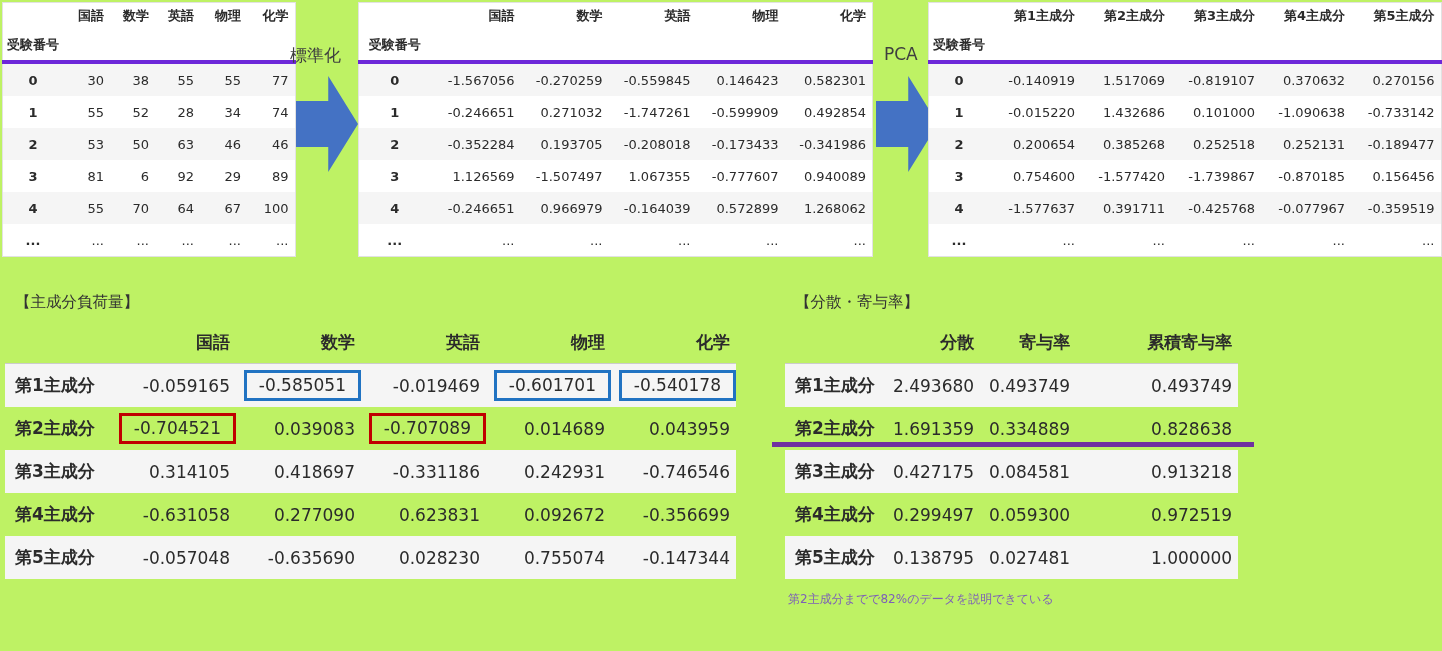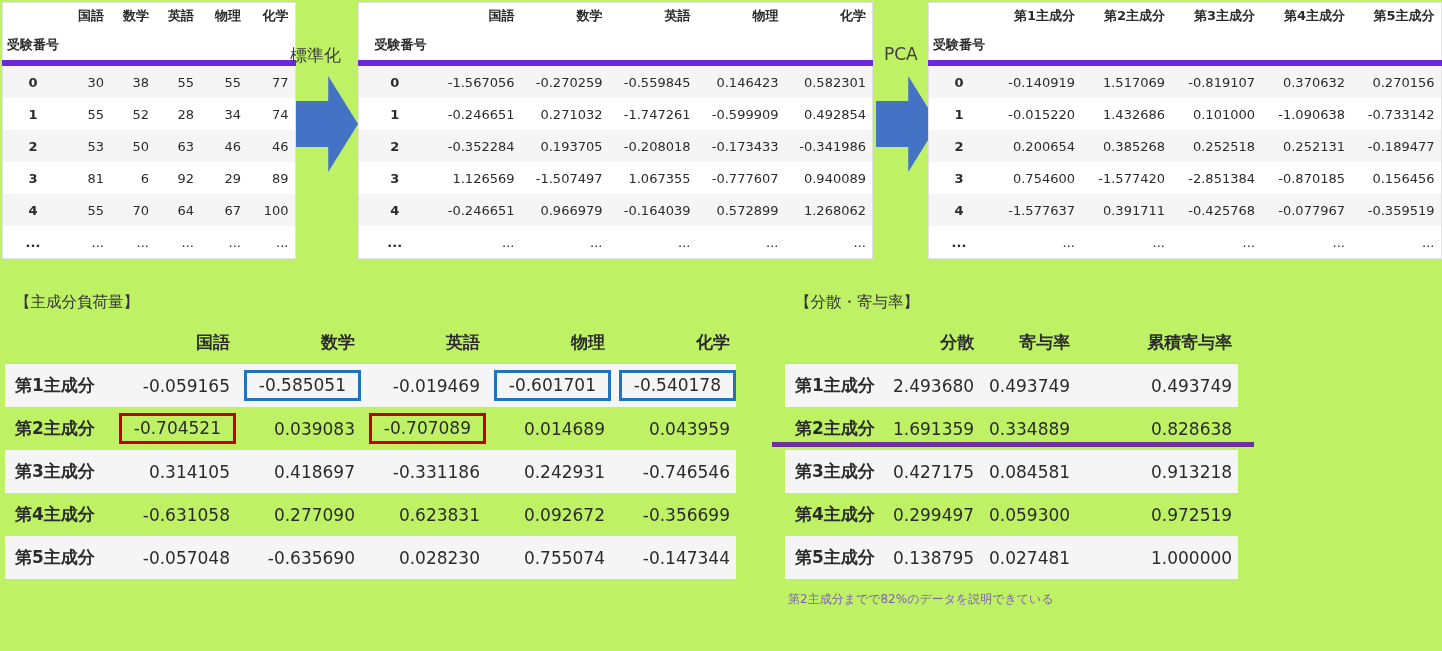--- a/index.html
+++ b/index.html
@@ -5,21 +5,21 @@
   html,body { margin:0; padding:0; background:#ffffff; }
   body { font-family:"DejaVu Sans", sans-serif; color:#262626; }
   .canvas { position:relative; width:1442px; height:651px; background:#bef264; overflow:hidden; }
 
   
   table.ptable { border-collapse:collapse; table-layout:fixed; font-size:13px; color:#2b2b2b; }
   table.ptable.bordered { border:1px solid #e2e2e2; background:#ffffff; }
   .ptable th, .ptable td { padding:0 6px 0 4px; overflow:hidden; white-space:nowrap; }
   .ptable tr.cols th { font-weight:bold; text-align:right; height:26px; vertical-align:middle; }
   .ptable tr.cols.solo th { height:42px; border-bottom:1px solid #cccccc; }
-  .ptable tr.idxrow th { font-weight:bold; text-align:right; height:31px; vertical-align:middle; border-bottom:6px solid #6d28d9; }
+  .ptable tr.idxrow th { font-weight:bold; text-align:center; height:31px; vertical-align:middle; border-bottom:4px solid #6d28d9; }
   .ptable tbody td { text-align:right; height:32px; vertical-align:middle; }
   .ptable tbody td.idx { font-weight:bold; text-align:center; }
   .ptable tbody tr.stripe { background:#f5f5f5; }
 
   
   table.big { font-size:17px; }
   table.big tbody td { height:43px; }
   table.big tbody td.idx { text-align:left; padding-left:10px; }
   table.big td.hascell { padding-right:0; }
   .hlbox { display:inline-block; border:3px solid; padding:1px 12px; line-height:1.35; }
@@ -279,21 +279,21 @@
             <td>0.200654</td>
             <td>0.385268</td>
             <td>0.252518</td>
             <td>0.252131</td>
             <td>-0.189477</td>
           </tr>
           <tr>
             <td class="idx">3</td>
             <td>0.754600</td>
             <td>-1.577420</td>
-            <td>-2.851384</td>
+            <td>-1.739867</td>
             <td>-0.870185</td>
             <td>0.156456</td>
           </tr>
           <tr class="stripe">
             <td class="idx">4</td>
             <td>-1.577637</td>
             <td>0.391711</td>
             <td>-0.425768</td>
             <td>-0.077967</td>
             <td>-0.359519</td>

